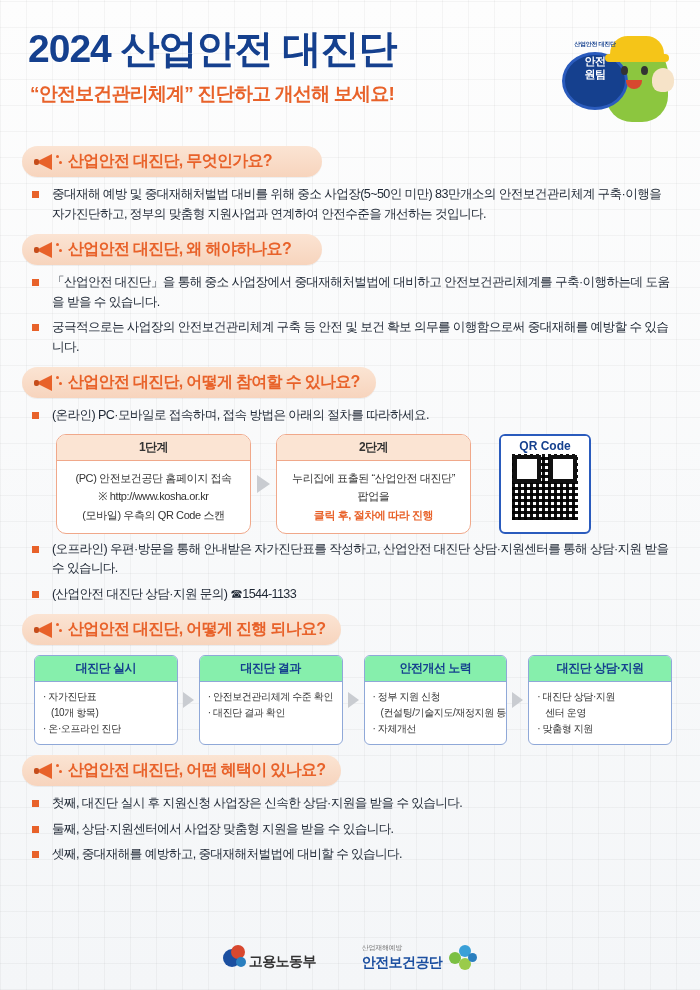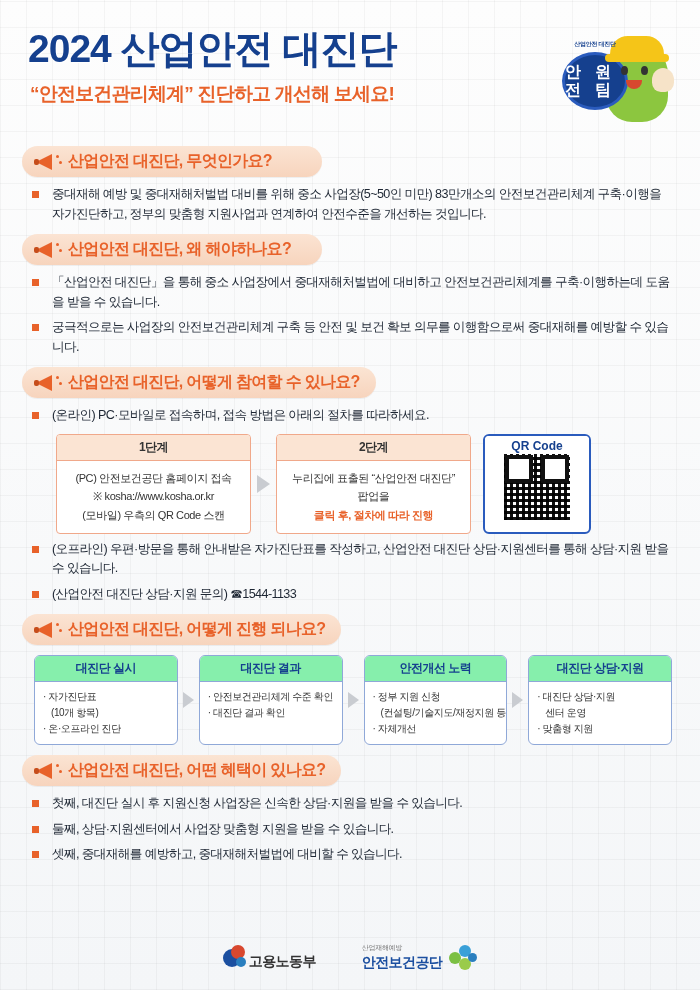--- a/index.html
+++ b/index.html
@@ -30,22 +30,22 @@
     margin:10px 0 0 8px;
     font-size:19px; font-weight:bold; color:#e8622a; letter-spacing:-0.8px;
   }
   .mascot-wrap {
     position:absolute; right:4px; top:6px; width:112px; height:100px;
   }
   .badge-circle {
     position:absolute; left:0; top:18px;
     width:66px; height:58px; border-radius:50%;
     background:#15408e; border:3px solid #2a5bbd;
-    display:flex; flex-direction:row; align-items:center; justify-content:center;
-    color:#fff; font-size:16px; font-weight:bold; line-height:1.15; letter-spacing:-0.5px;
+    display:flex; flex-direction:column; align-items:center; 
+    color:#fff; font-size:11px; font-weight:bold; line-height:1.15; letter-spacing:-0.5px;
     z-index:3;
   }
   .badge-top {
     position:absolute; left:6px; top:6px; width:54px; text-align:center;
     font-size:6px; color:#15408e; font-weight:bold; letter-spacing:-0.3px; z-index:4;
   }
   .mascot-body {
     position:absolute; right:6px; top:10px; width:62px; height:78px;
     background:#8cc63f; border-radius:30px 30px 26px 26px; z-index:2;
   }
@@ -106,41 +106,41 @@
     width:7px; height:7px; background:#e8622a; margin-top:6px; flex:0 0 auto;
   }
   .btext {
     font-size:12.6px; color:#1d2633; line-height:1.55; letter-spacing:-0.6px;
   }
   
   .flow {
     display:flex; align-items:stretch; gap:6px; margin:8px 0 6px 24px;
   }
   .step {
-    border:1.5px solid #f0a88a; border-radius:4px; background:#fff;
+    border:1.5px solid #f0a88a; border-radius:10px; background:#fff;
     width:195px; overflow:hidden;
   }
   .step-head {
     background:#fbe4d3; color:#333; font-size:12px; font-weight:bold;
     text-align:center; padding:4px 0; letter-spacing:-0.5px;
     border-bottom:1.5px solid #f0a88a;
   }
   .step-body {
     padding:8px 10px; font-size:11px; color:#333; line-height:1.7; letter-spacing:-0.4px;
     text-align:center;
   }
   .step-body .em { color:#e8622a; font-weight:bold; }
   .arrow {
     align-self:center; width:0; height:0;
     border-top:9px solid transparent; border-bottom:9px solid transparent;
     border-left:13px solid #c9ccd1;
   }
   .qr-box {
     border:2px solid #2a5bbd; border-radius:6px; background:#fff;
-    width:108px; text-align:center; overflow:hidden; margin-left:6px;
+    width:92px; text-align:center; overflow:hidden; margin-left:22px;
   }
   .qr-head {
     background:#fff; color:#15408e; font-size:12px; font-weight:bold; padding:3px 0 1px;
   }
   .qr-img { width:66px; height:66px; margin:0 auto 6px; background:#fff;
     background-image:
       repeating-linear-gradient(90deg,#111 0 3px, #fff 3px 6px),
       repeating-linear-gradient(0deg,#111 0 3px, #fff 3px 6px);
     background-blend-mode:multiply;
     position:relative;
@@ -274,21 +274,21 @@
       <div class="bullet-row">
         <span class="sq"></span>
         <span class="btext">(온라인) PC·모바일로 접속하며, 접속 방법은 아래의 절차를 따라하세요.</span>
       </div>
 
       <div class="flow">
         <div class="step">
           <div class="step-head">1단계</div>
           <div class="step-body">
             <div>(PC) 안전보건공단 홈페이지 접속</div>
-            <div>※ kosha://www.kosha.or.kr</div>
+            <div>※ http://www.kosha.or.kr</div>
             <div>(모바일) 우측의 QR Code 스캔</div>
           </div>
         </div>
         <div class="arrow"></div>
         <div class="step">
           <div class="step-head">2단계</div>
           <div class="step-body">
             <div>누리집에 표출된 “산업안전 대진단” 팝업을</div>
             <div class="em">클릭 후, 절차에 따라 진행</div>
           </div>

